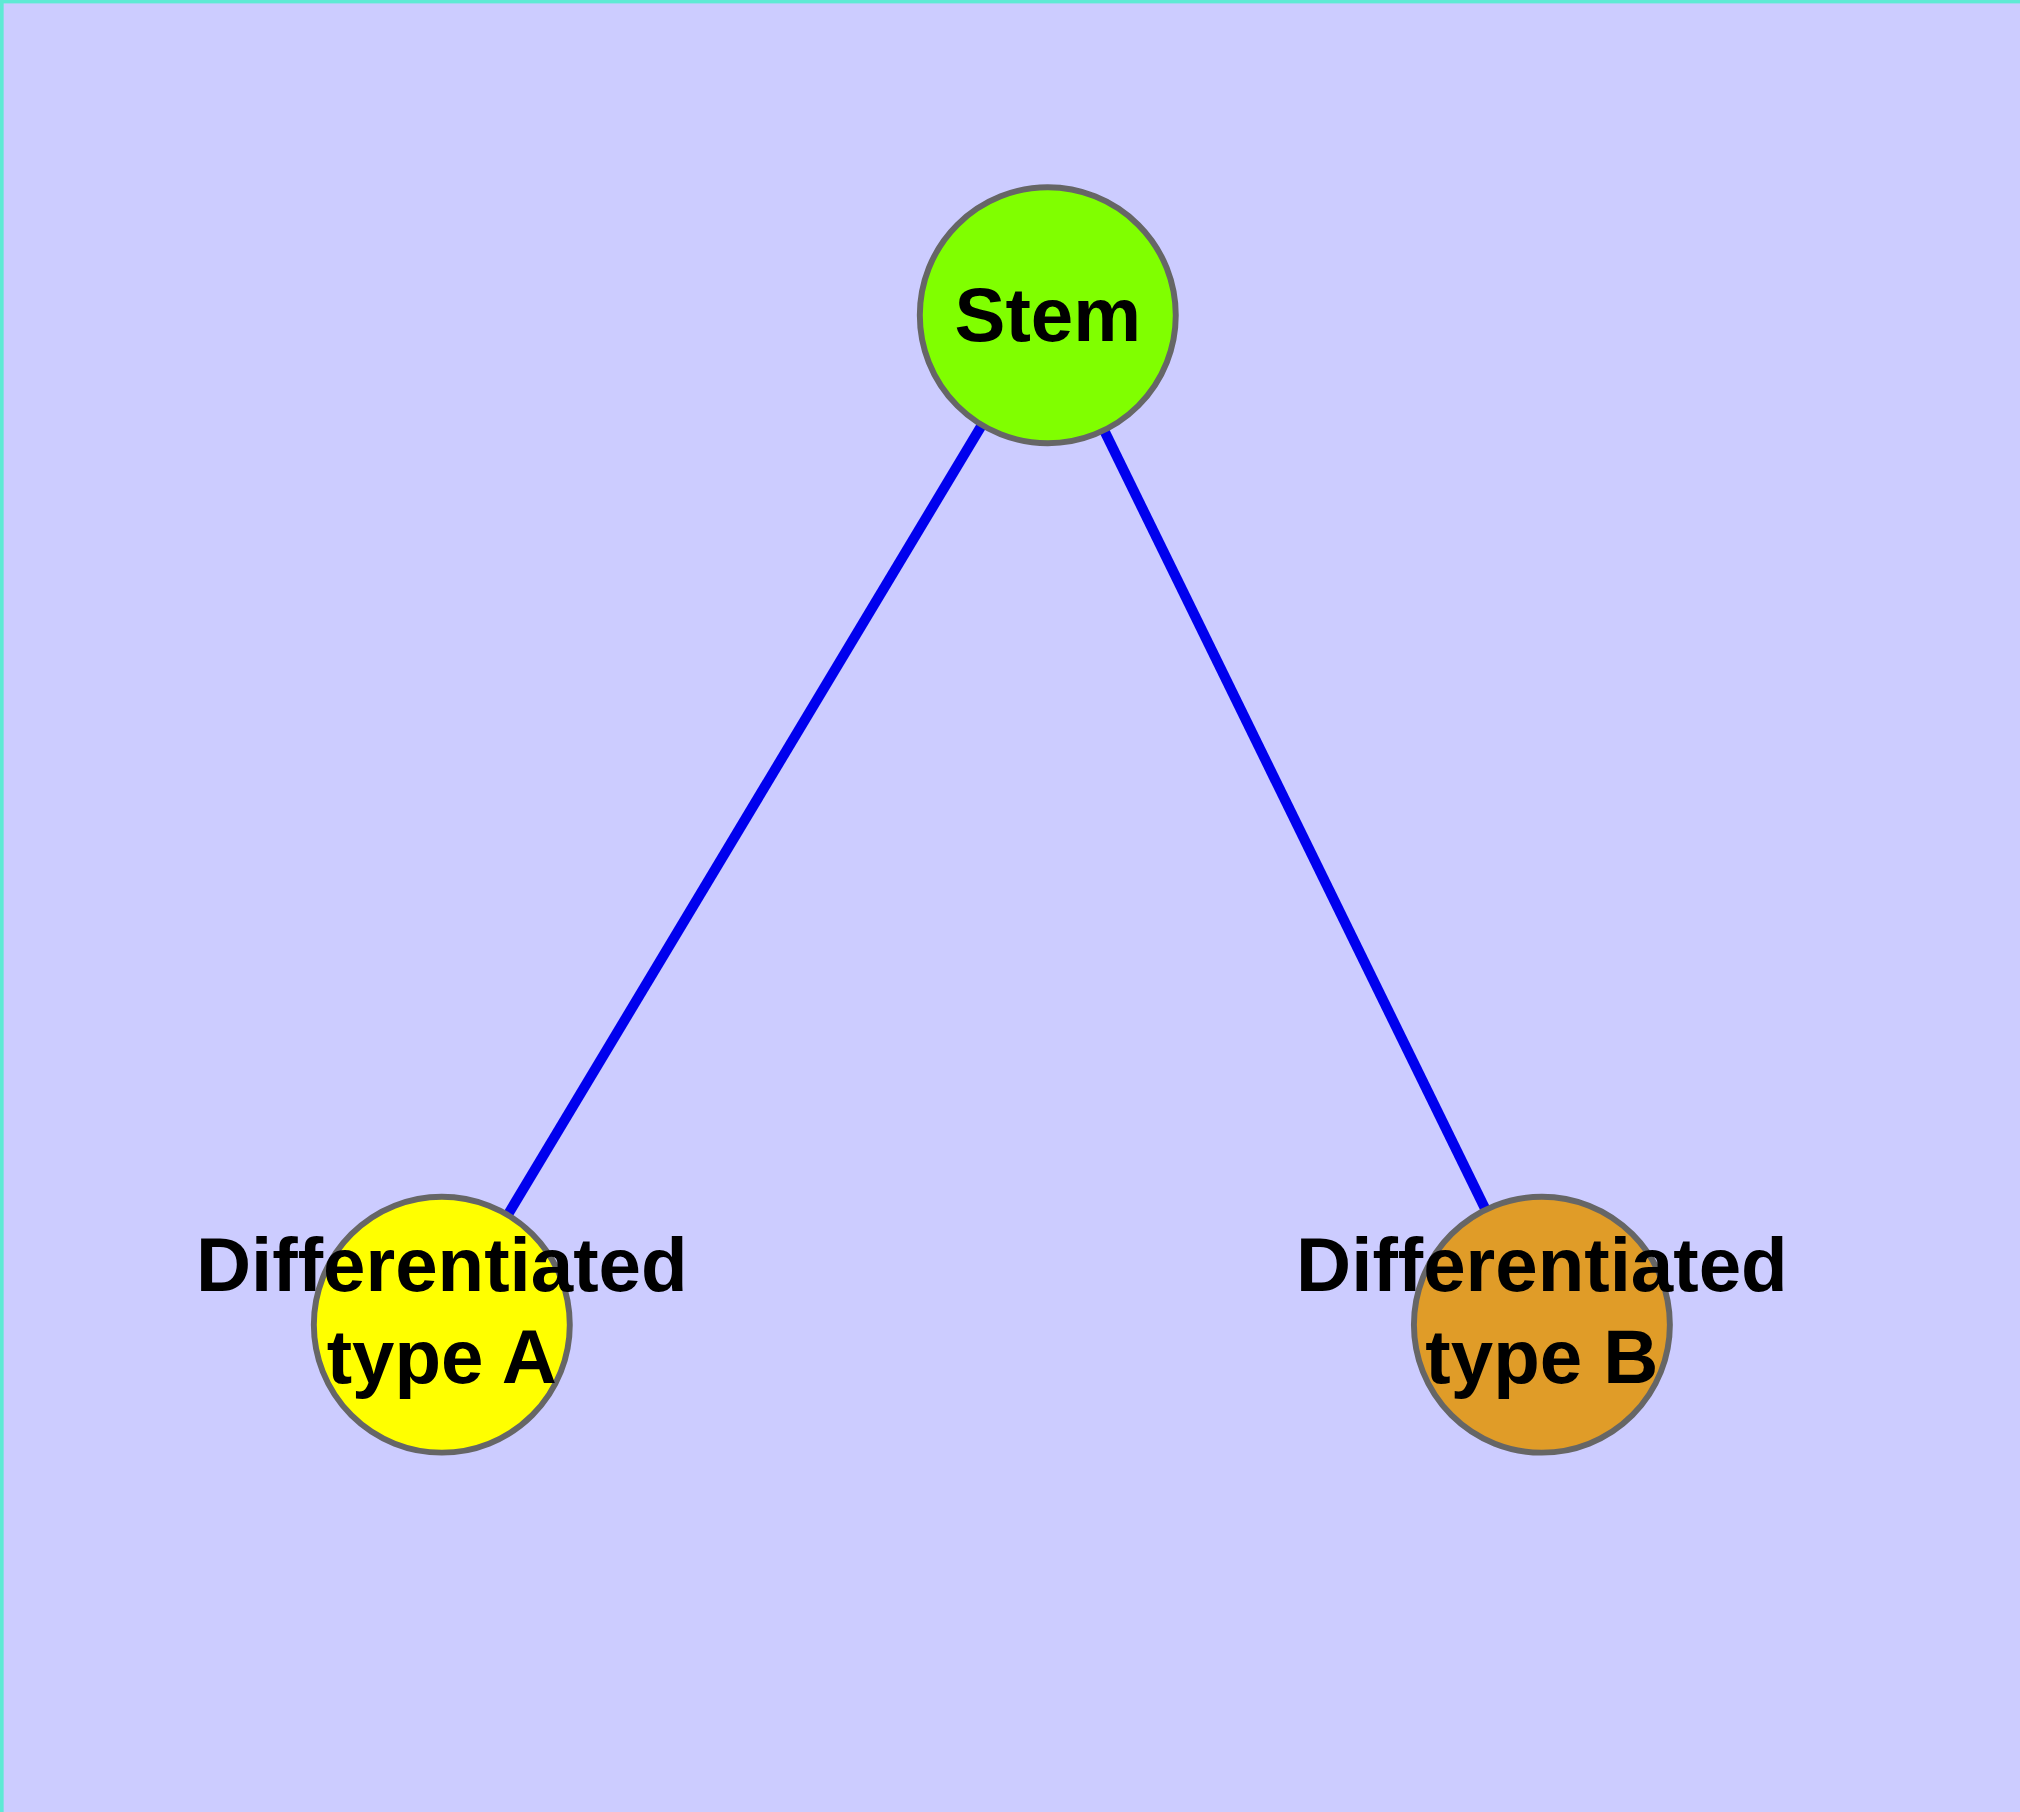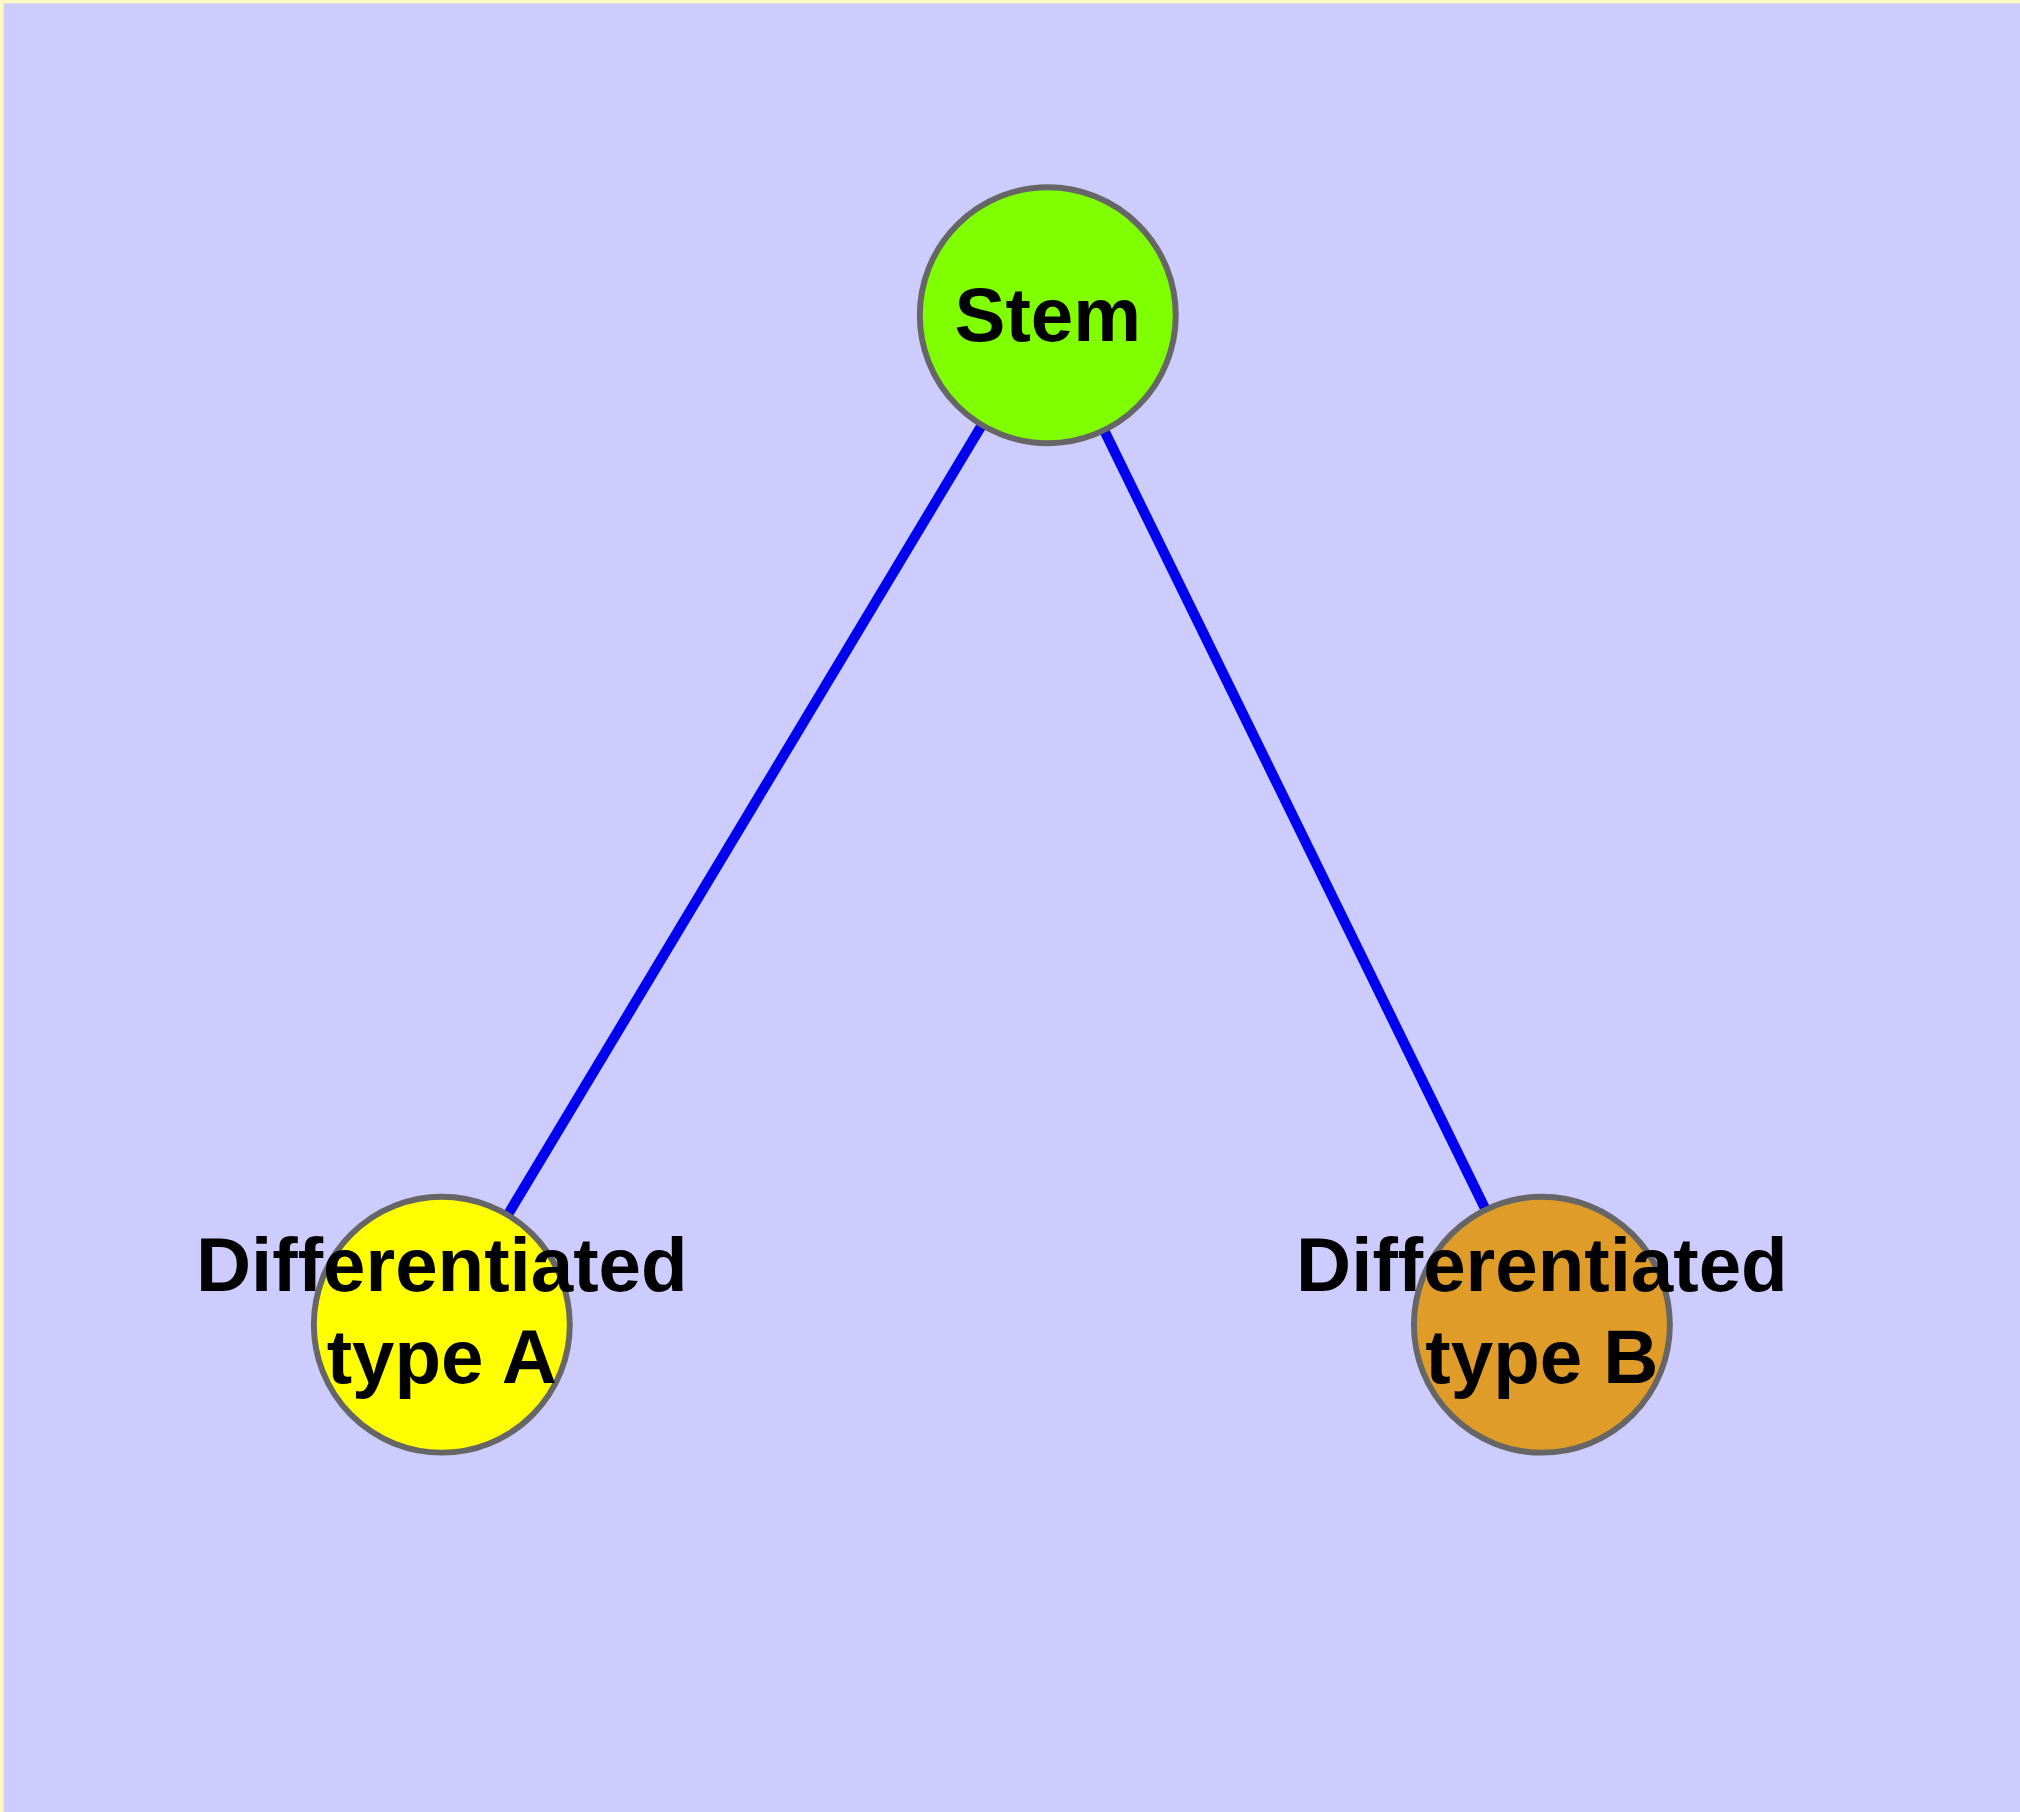--- a/index.html
+++ b/index.html
@@ -9,21 +9,21 @@
     background: #ffffff;
   }
   body {
     font-family: "Liberation Sans", sans-serif;
   }
   #canvas-wrap {
     position: relative;
     width: 2021px;
     height: 1812px;
     overflow: hidden;
-    background: #fef9c3;
+    background: #5eead4;
   }
   #graph-svg {
     display: block;
     width: 2021px;
     height: 1812px;
   }
   .graph-bg { fill: #ccccff; }
   .edge-line {
     stroke: #0000ee;
     stroke-width: 12;

